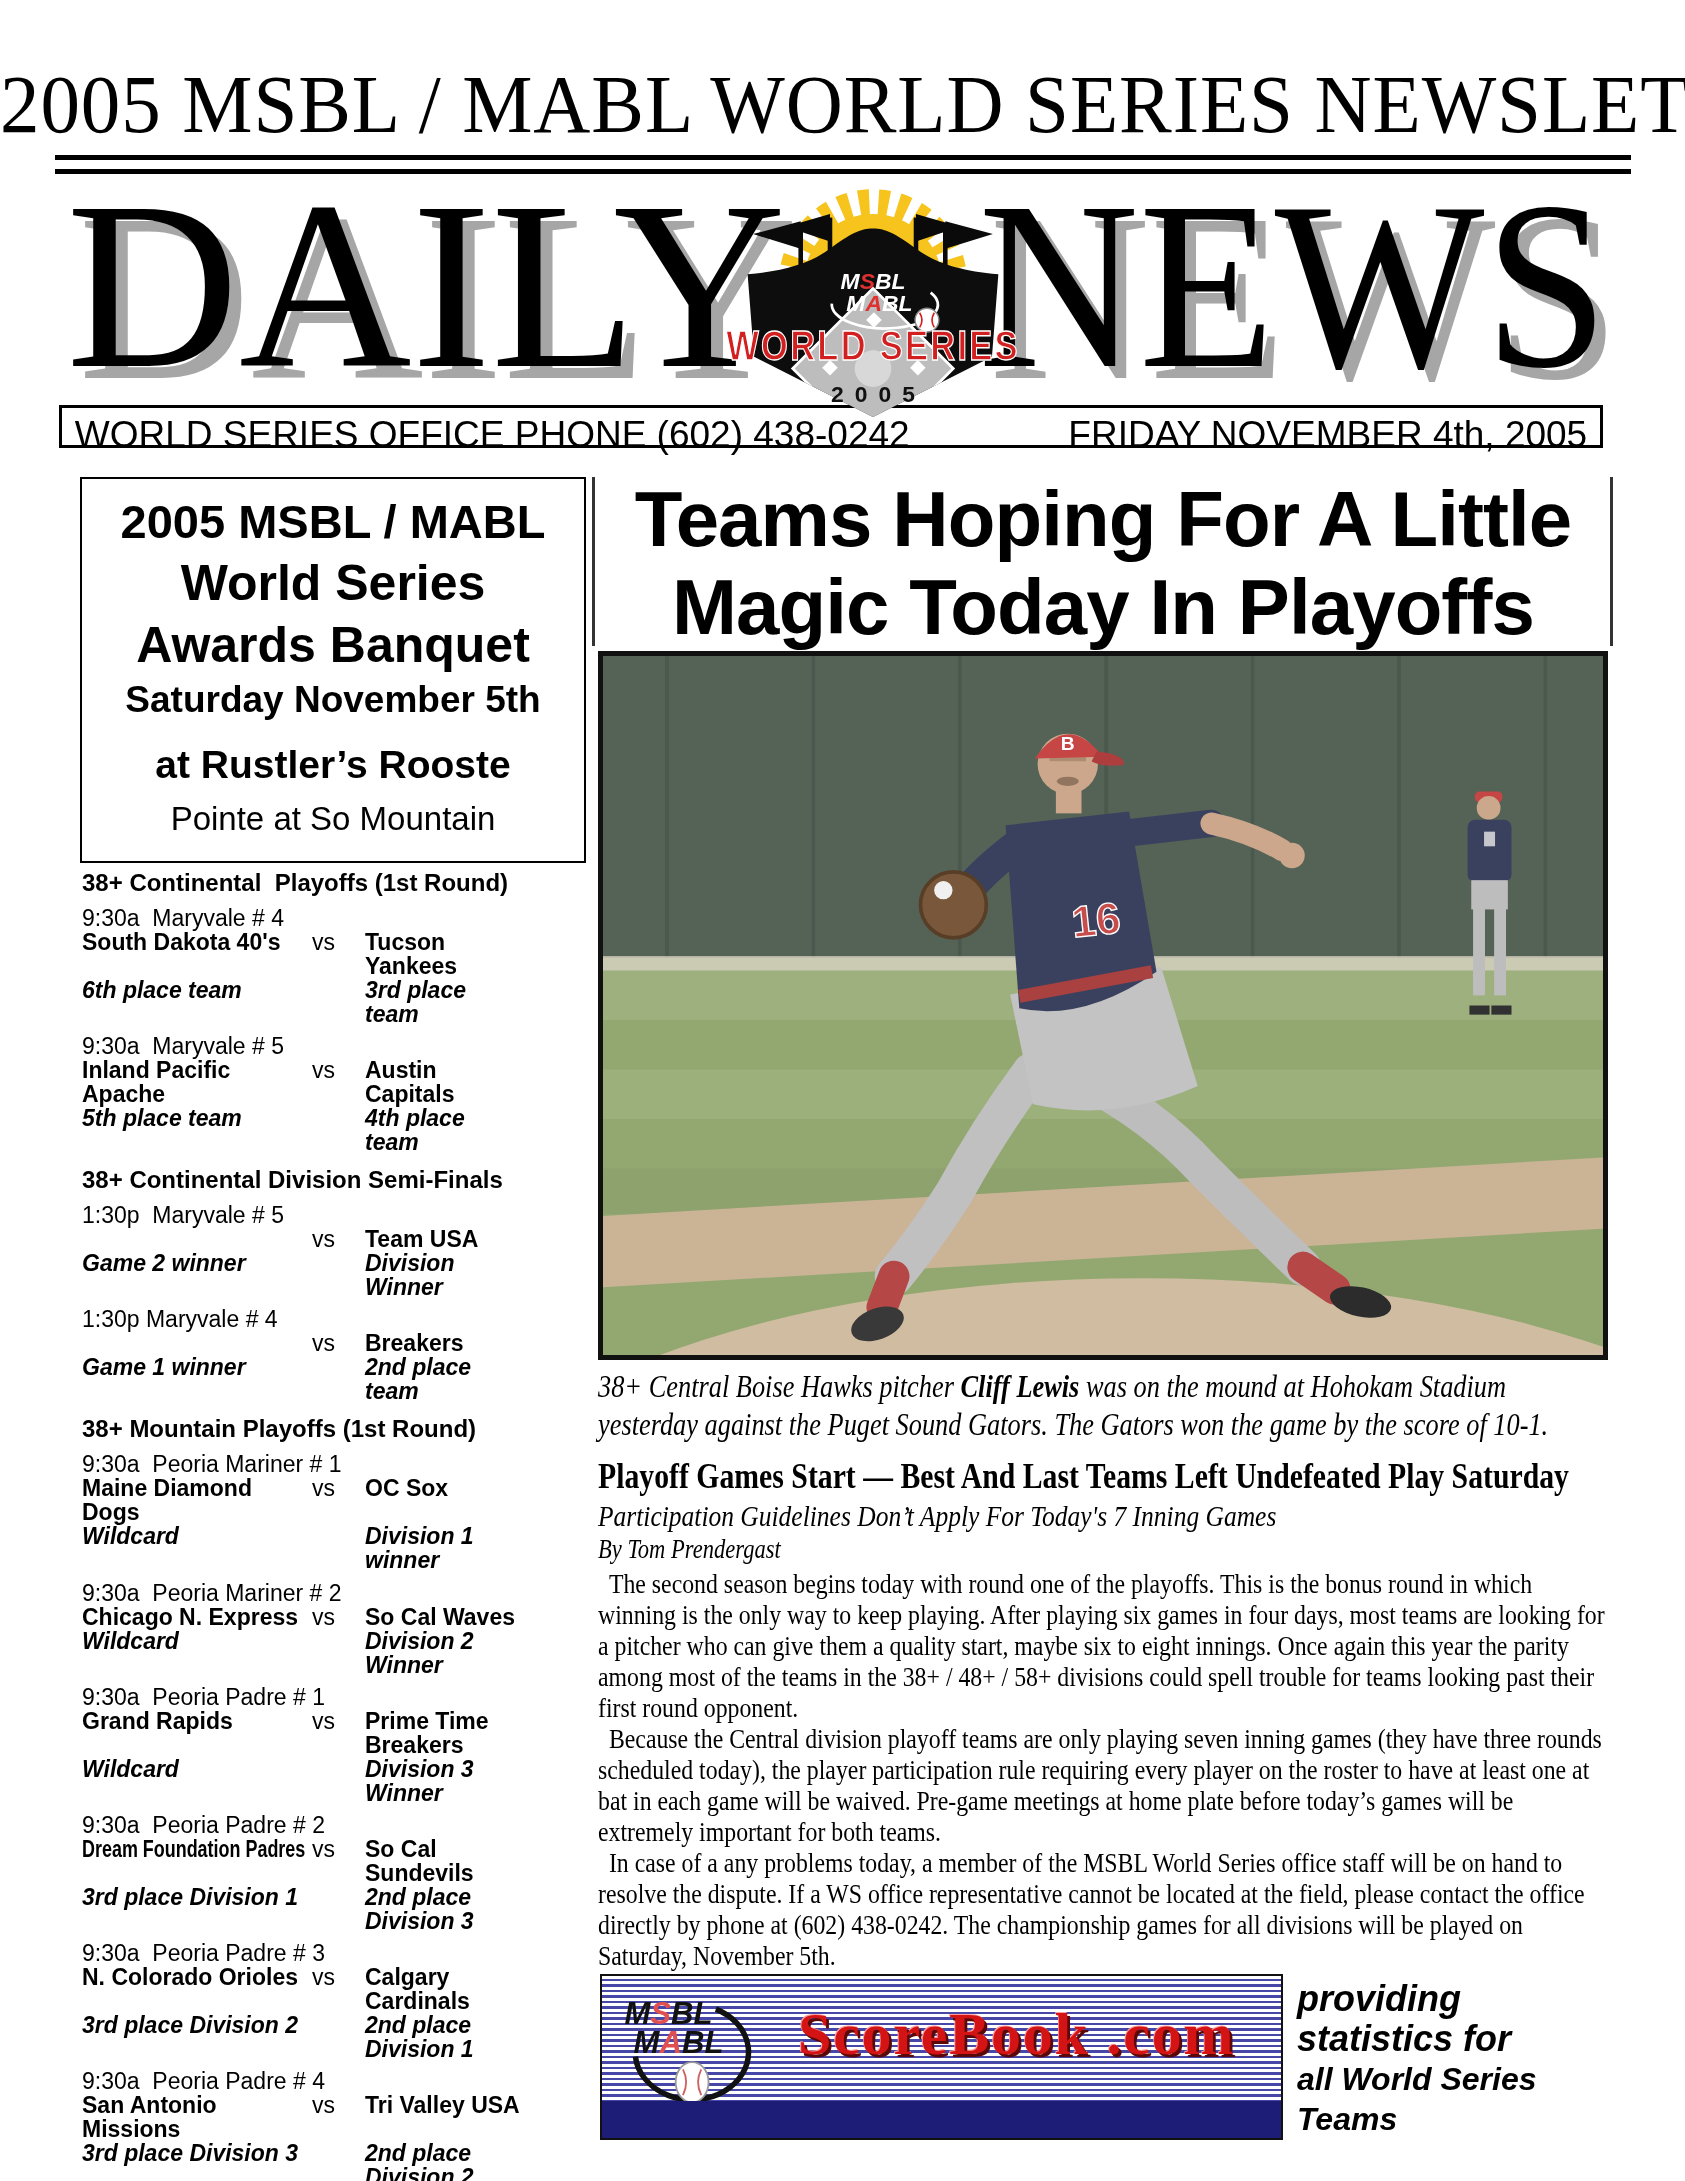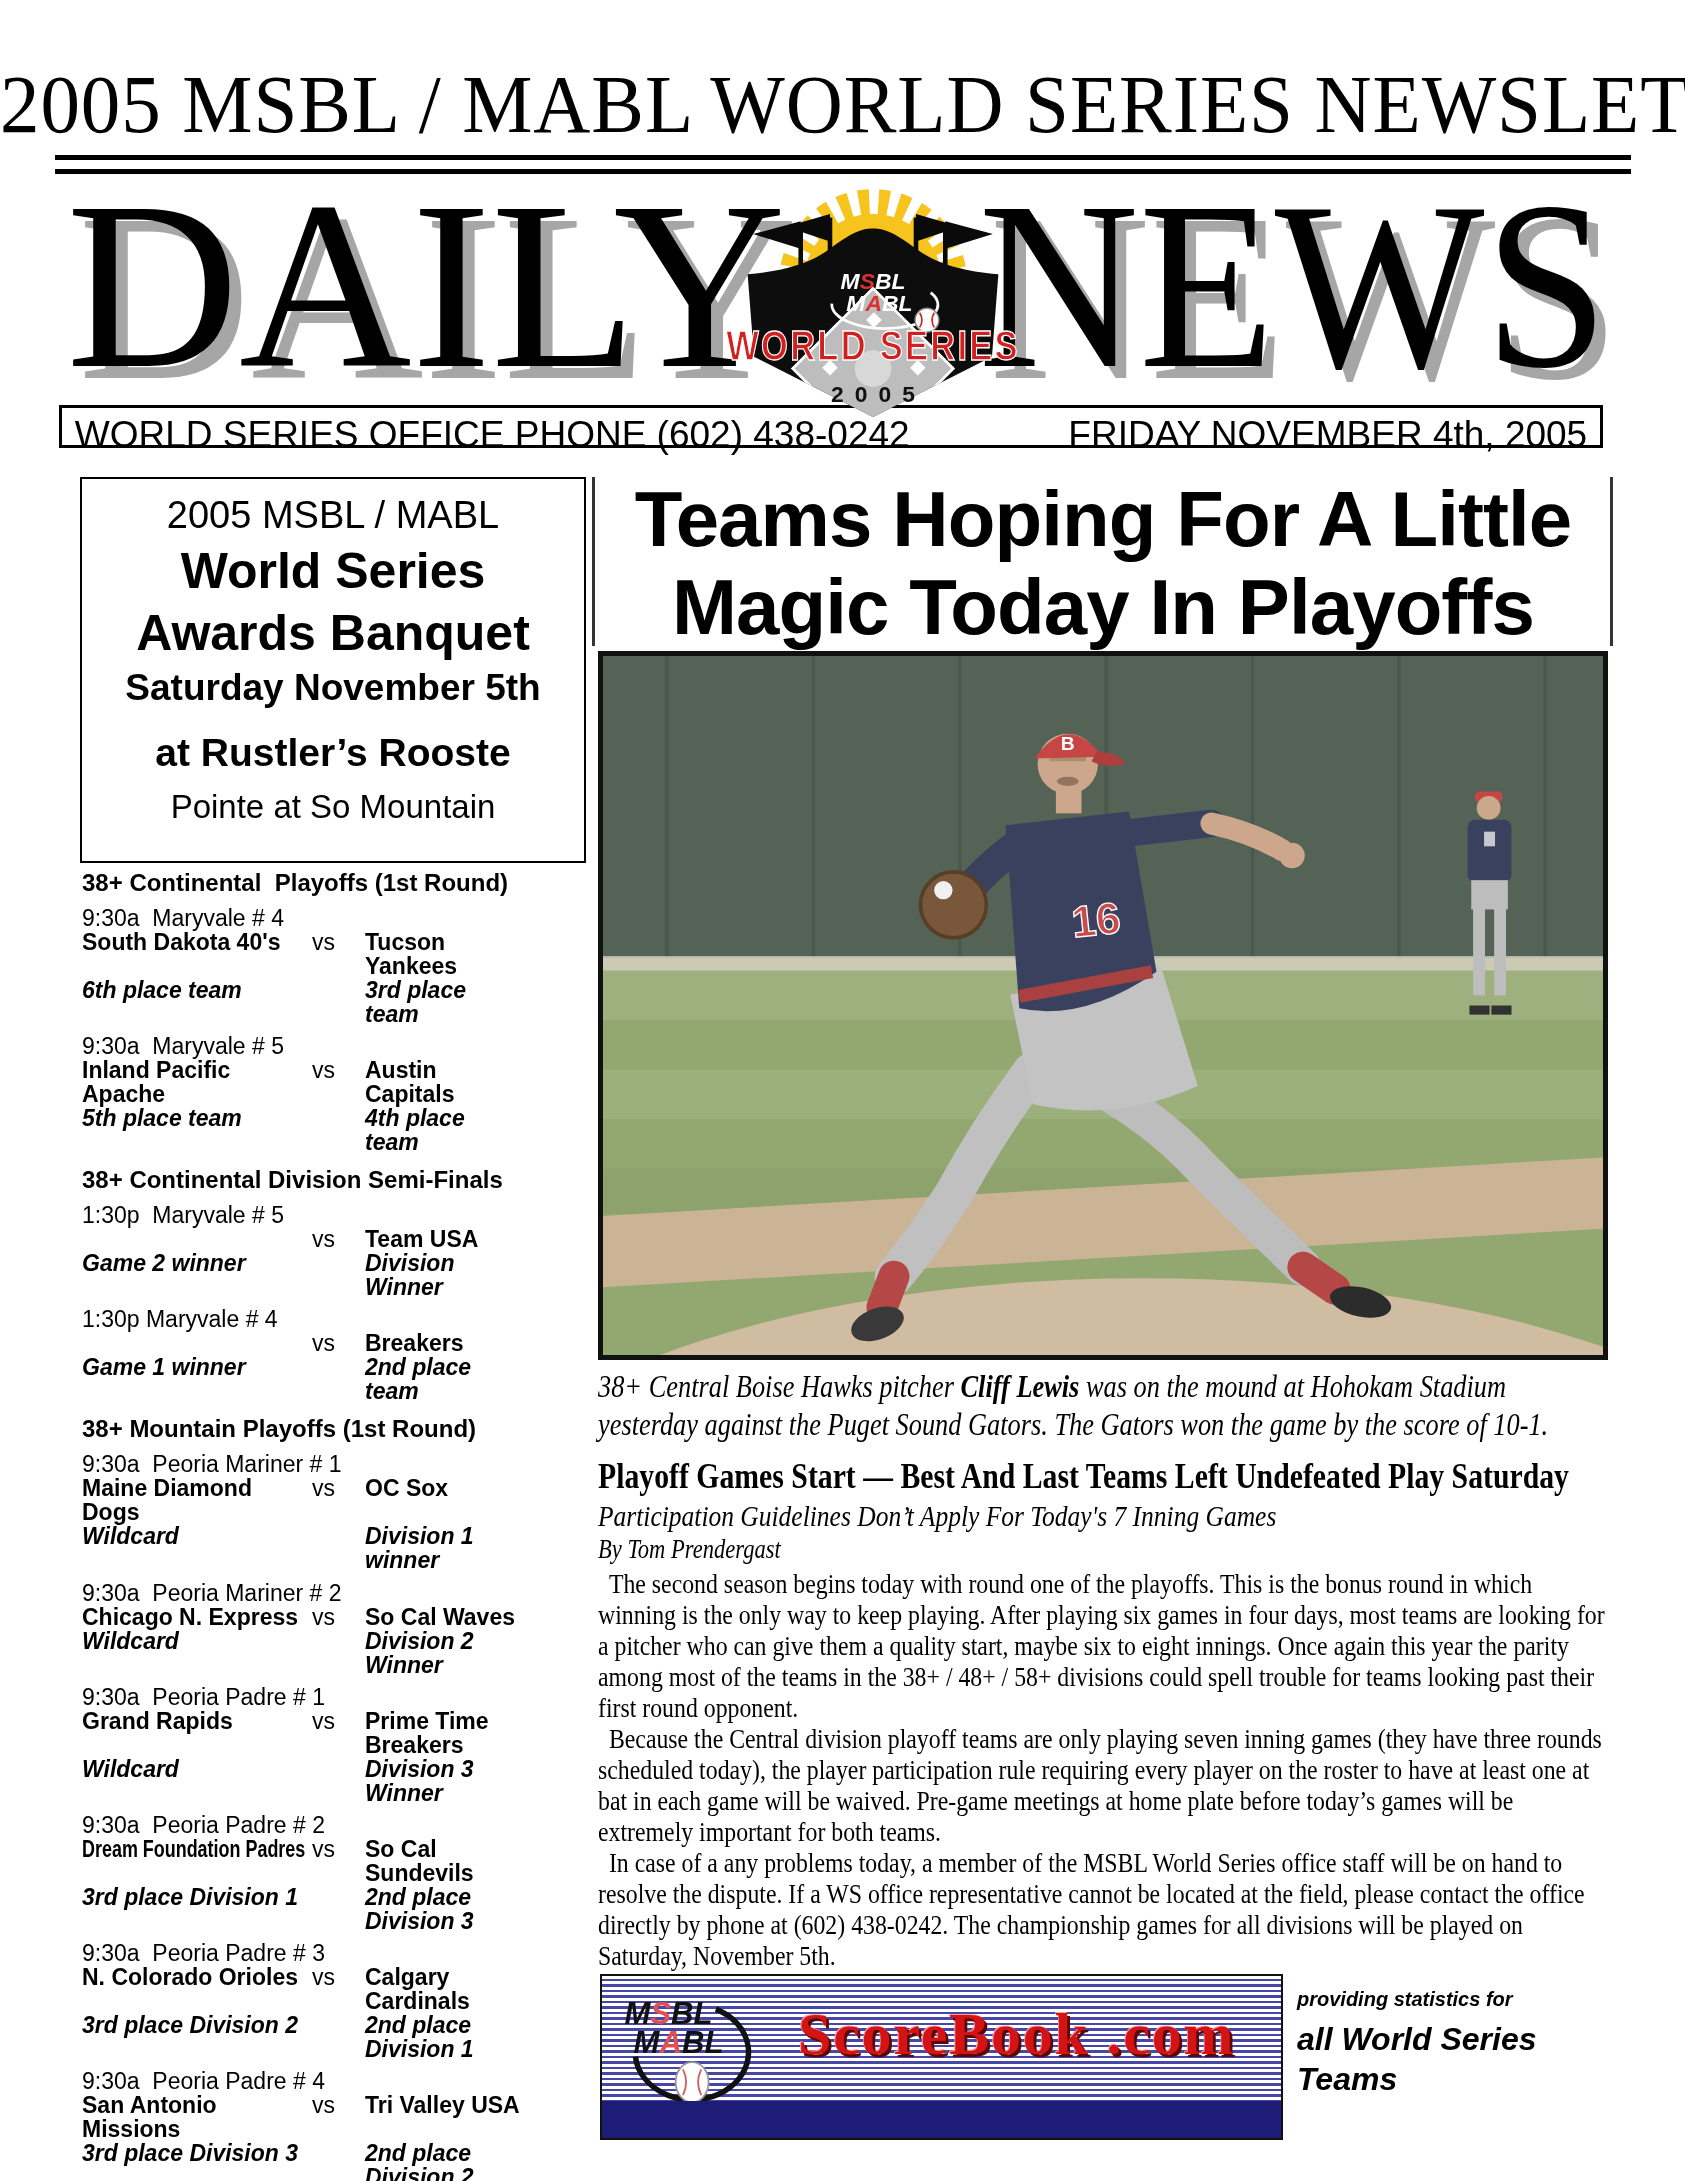--- a/index.html
+++ b/index.html
@@ -32,21 +32,21 @@
 
   
   .infobar{position:absolute;left:59px;top:405px;width:1544px;height:43px;
     border:3.7px solid #000;box-sizing:border-box;font-size:37px;}
   .infobar .l{position:absolute;left:12.8px;top:5.5px;}
   .infobar .r{position:absolute;right:12.8px;top:5.5px;}
 
   
   .banquet{position:absolute;left:80px;top:477px;width:506px;height:386px;
     border:2.7px solid #000;box-sizing:border-box;text-align:center;}
-  .bq1{font-size:38px;font-weight:normal;margin-top:14.6px;}
+  .bq1{font-size:47px;font-weight:bold;margin-top:14.6px;}
   .bq2{font-size:50px;font-weight:bold;margin-top:5.5px;}
   .bq3{font-size:50px;font-weight:bold;margin-top:3.7px;}
   .bq4{font-size:37px;font-weight:bold;margin-top:5.5px;}
   .bq5{font-size:39px;font-weight:bold;margin-top:22px;}
   .bq6{font-size:33px;margin-top:7.3px;}
   .bq7{font-size:33px;margin-top:13px;}
 
   
   .schedule{position:absolute;left:82px;top:868px;width:440px;}
   .sec-h{font-size:24px;font-weight:bold;line-height:30px;margin:11px 0 4.6px;white-space:pre;}
@@ -89,21 +89,21 @@
   .sb-logo{position:absolute;left:5.5px;top:12.8px;width:192px;height:119px;}
   .sb-text{position:absolute;left:196px;top:24px;font-family:"Liberation Serif",serif;
     font-weight:bold;font-size:60px;color:#d41414;letter-spacing:1.8px;white-space:nowrap;
     text-shadow:2.7px 2.7px 0 #5a0808, -0.9px -0.9px 0 #ff9a9a;}
   .sbl-org{font-family:"Liberation Sans",sans-serif;font-weight:bold;font-style:italic;
     font-size:34px;fill:#111;}
   .sbl-org .red{fill:#e05050;}
   .sb-right{position:absolute;left:1297px;top:1979px;width:315px;
     font-weight:bold;font-style:italic;}
   .sbr1{font-size:43px;line-height:48px;}
-  .sbr2{font-size:20px;line-height:40px;font-style:italic;}
+  .sbr2{font-size:36px;line-height:40px;font-style:italic;}
   .sbr3{font-size:32px;line-height:40px;}
 </style>
 </head>
 <body>
 
 <div class="page">
 
   <div class="nl-title">2005 MSBL / MABL WORLD SERIES NEWSLETTER</div>
   <div class="rule r1"></div>
   <div class="rule r2"></div>

